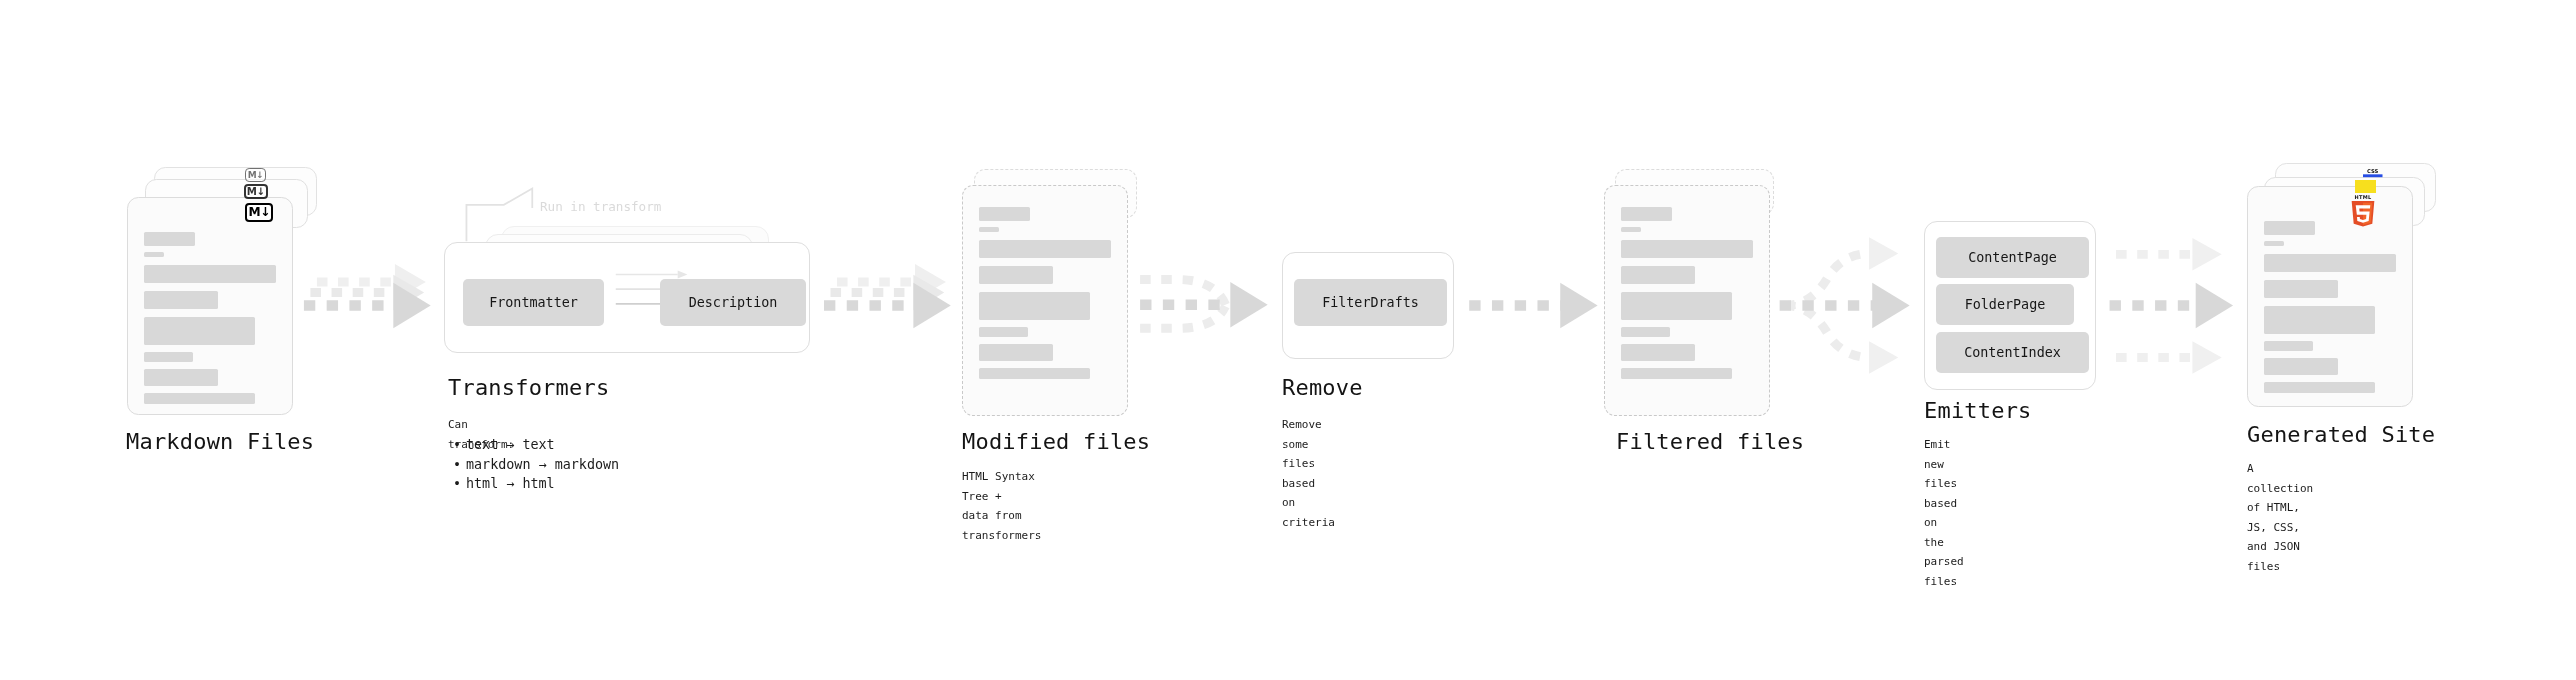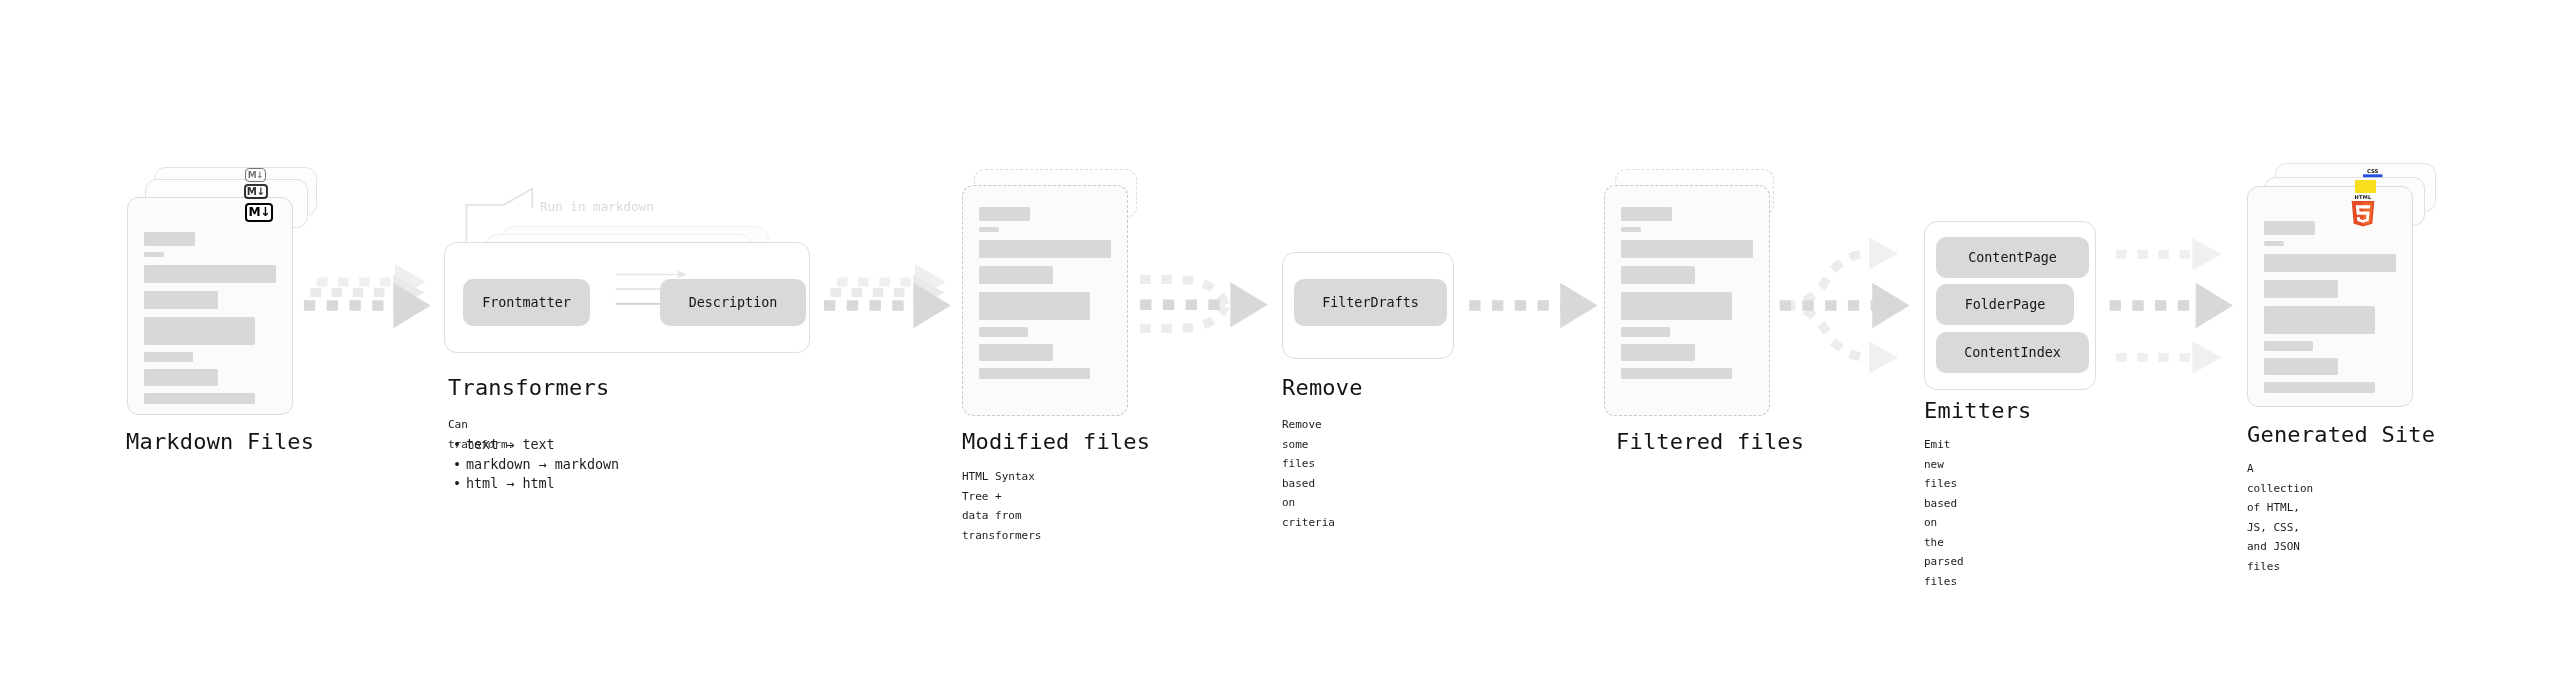--- a/index.html
+++ b/index.html
@@ -100,21 +100,21 @@
     border-radius: 13px;
     box-sizing: border-box;
     border: 1.3px solid #dedede;
     background: #ffffff;
   }
   .groupbox.g-back2 { border-color: #f0f0f0; background: #fcfcfc; }
   .groupbox.g-back1 { border-color: #ececec; background: #fdfdfd; }
 
   .pill {
     position: absolute;
-    border-radius: 10px;
+    border-radius: 5px;
     background: #d9d9d9;
     color: #161616;
     font-family: "DejaVu Sans Mono", "Liberation Mono", monospace;
     font-size: 13.4px;
     display: flex;
     align-items: center;
     justify-content: center;
     box-sizing: border-box;
     white-space: nowrap;
   }
@@ -248,21 +248,21 @@
     </div>
     <div class="md-badge" style="left:245px;top:203px;">
       <span>M↓</span>
     </div>
 
     <div class="title abs" style="left:126px;top:429px;">Markdown Files</div>
   </div>
 
   <div class="abs" style="left:0;top:0;">
 
-    <div class="runlabel" style="left:540px;top:199px;">Run in markdown</div>
+    <div class="runlabel" style="left:540px;top:199px;">Run in transform</div>
 
     <div class="groupbox g-back2" style="left:501px;top:226px;width:268px;height:98px;"></div>
     <div class="pill p-back2" style="left:513px;top:244px;width:101px;height:42px;"></div>
     <div class="pill p-back2" style="left:653px;top:244px;width:109px;height:42px;"></div>
 
     <div class="groupbox g-back1" style="left:485px;top:234px;width:268px;height:98px;"></div>
     <div class="pill p-back1" style="left:497px;top:252px;width:101px;height:42px;"></div>
     <div class="pill p-back1" style="left:653px;top:252px;width:109px;height:42px;"></div>
 
     <div class="groupbox" style="left:444px;top:242px;width:366px;height:111px;"></div>
@@ -275,21 +275,21 @@
       <g stroke="#e2e2e2" stroke-width="2" fill="none">
         <line x1="2" y1="26" x2="78" y2="26"></line>
           <polygon points="78,21 90,26 78,31" fill="#e2e2e2" stroke="none"></polygon>
       </g>
       <g stroke="#cfcfcf" stroke-width="2" fill="none">
         <line x1="2" y1="44" x2="80" y2="44"></line>
           <polygon points="80,39 93,44 80,49" fill="#cfcfcf" stroke="none"></polygon>
       </g>
     </svg>
 
-    <div class="pill" style="left:463px;top:279px;width:127px;height:47px;">Frontmatter</div>
+    <div class="pill" style="left:463px;top:279px;width:141px;height:47px;">Frontmatter</div>
     <div class="pill" style="left:660px;top:279px;width:146px;height:47px;">Description</div>
 
     <div class="title abs" style="left:448px;top:375px;">Transformers</div>
 
     <div class="subtitle abs" style="left:448px;top:415px;">Can transform:</div>
 
     <ul class="bullets abs" style="left:453px;top:435px;">
       <li>text → text</li>
       <li>markdown → markdown</li>
       <li>html → html</li>

